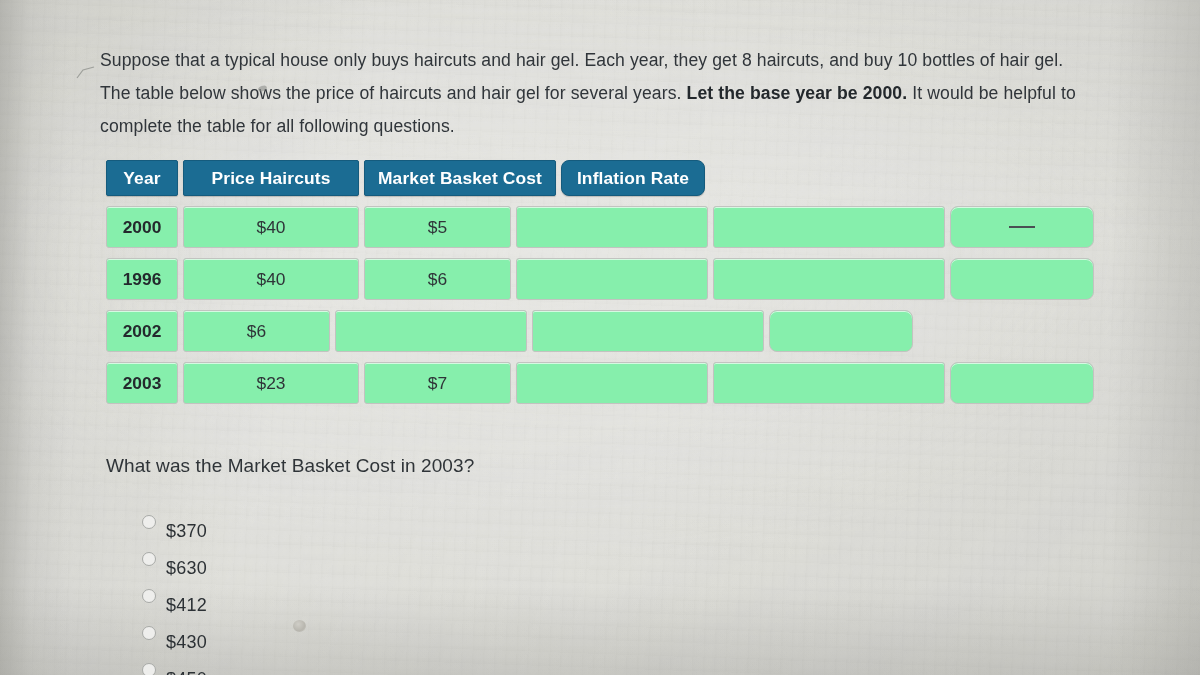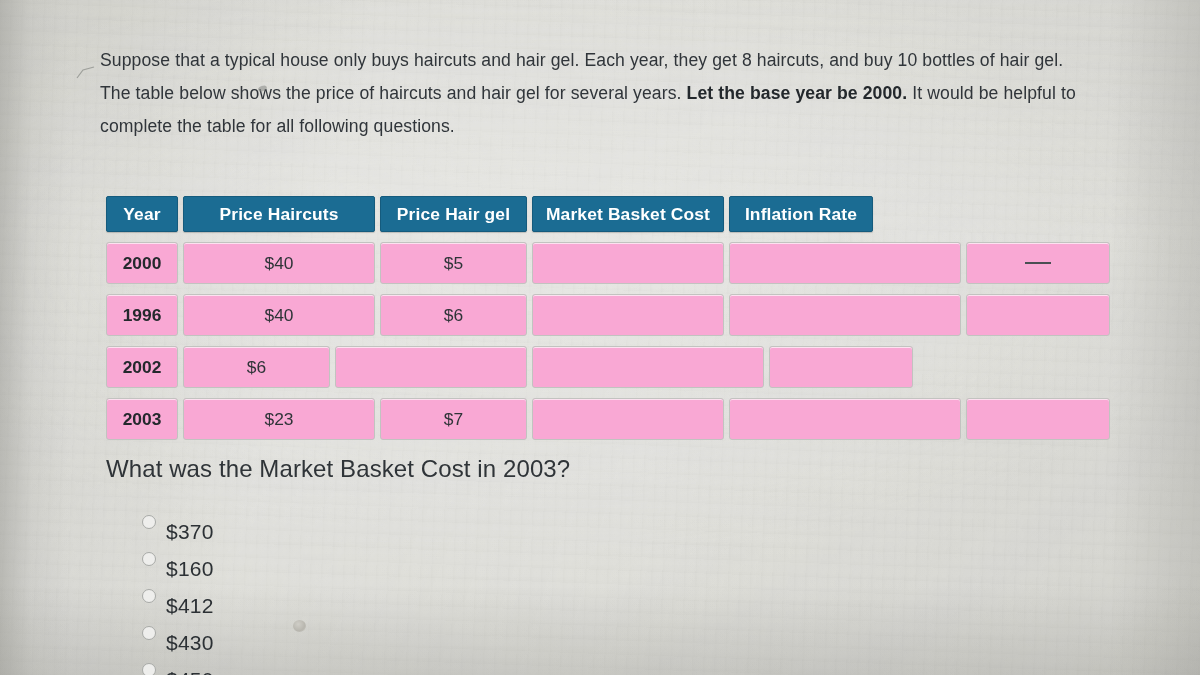--- a/index.html
+++ b/index.html
@@ -119,43 +119,42 @@
   .t-head .t-cell {
     background: #1b6c93;
     color: #ffffff;
     font-weight: bold;
     font-size: 17.4px;
     border: 1px solid #155b7d;
     border-radius: 2px;
     box-shadow: 0 1px 1px rgba(0,0,0,0.18);
     height: 36px;
     letter-spacing: 0.15px;
-    margin-top: 36px;
   }
   .t-body .t-cell {
-    background: #f9a8d4;
+    background: #86efac;
     border: 1px solid #c2c3c0;
     border-radius: 3px;
     height: 42px;
     font-size: 17.4px;
     color: #2f3438;
     box-shadow: inset 0 1px 0 rgba(255,255,255,0.65);
   }
   .t-cell {
     display: flex;
     align-items: center;
     justify-content: center;
     box-sizing: border-box;
     margin-right: 5px;
     margin-bottom: 10px;
   }
-  .t-row .t-cell:last-child { margin-right: 0; }
+  .t-row .t-cell:last-child { margin-right: 0; border-radius: 8px; }
 
   .col-year   { width: 72px; }
-  .col-hair   { width: 192px; }
+  .col-hair   { width: 176px; }
   .col-gel    { width: 147px; }
   .col-basket { width: 192px; }
   .col-cpi    { width: 232px; }
   .col-infl   { width: 144px; }
 
   .t-body .col-year {
     font-weight: bold;
     color: #24292d;
   }
   .dash-mark {
@@ -163,21 +162,21 @@
     width: 26px;
     height: 2px;
     background: #4a4f53;
   }
 
   
   .question {
     position: absolute;
     left: 106px;
     top: 455px;
-    font-size: 24px;
+    font-size: 19px;
     color: #2f3438;
     letter-spacing: 0.1px;
   }
   .options {
     position: absolute;
     left: 142px;
     top: 503px;
   }
   .option {
     display: flex;
@@ -189,21 +188,21 @@
     width: 14px;
     height: 14px;
     border: 1.6px solid #a8aaa7;
     border-radius: 50%;
     background: #eeeeec;
     box-sizing: border-box;
     margin-right: 10px;
     flex: 0 0 auto;
   }
   .option-label {
-    font-size: 21px;
+    font-size: 18px;
     color: #2c3135;
     letter-spacing: 0.2px;
     margin-top: 20px;
   }
 
   
   .smudge {
     position: absolute;
     left: 293px;
     top: 620px;
@@ -233,21 +232,20 @@
 
 <div class="content">
 
   <p class="prompt"><span>Suppose that a typical house only buys haircuts and hair gel. Each year, they get 8 haircuts, and buy 10 bottles of hair gel.  The table below shows the price of haircuts and hair gel for several years.  </span><span class="em">Let the base year be 2000.</span><span> It would be helpful to complete the table for all following questions.</span></p>
 
   <div class="table-wrap">
 
     <div class="t-row t-head">
       <div class="t-cell col-year">Year</div>
       <div class="t-cell col-hair">Price Haircuts</div>
-      <div class="t-cell col-gel">Price Hair gel</div>
       <div class="t-cell col-basket">Market Basket Cost</div>
       <div class="t-cell col-infl">Inflation Rate</div>
     </div>
 
     <div class="t-body">
 
       <div class="t-row">
         <div class="t-cell col-year">2000</div>
         <div class="t-cell col-hair">$40</div>
         <div class="t-cell col-gel">$5</div>
@@ -289,21 +287,21 @@
 
   <div class="question">What was the Market Basket Cost in 2003?</div>
 
   <div class="options">
     <label class="option">
       <span class="radio"></span>
       <span class="option-label">$370</span>
     </label>
     <label class="option">
       <span class="radio"></span>
-      <span class="option-label">$160</span>
+      <span class="option-label">$630</span>
     </label>
     <label class="option">
       <span class="radio"></span>
       <span class="option-label">$412</span>
     </label>
     <label class="option">
       <span class="radio"></span>
       <span class="option-label">$430</span>
     </label>
     <label class="option">

